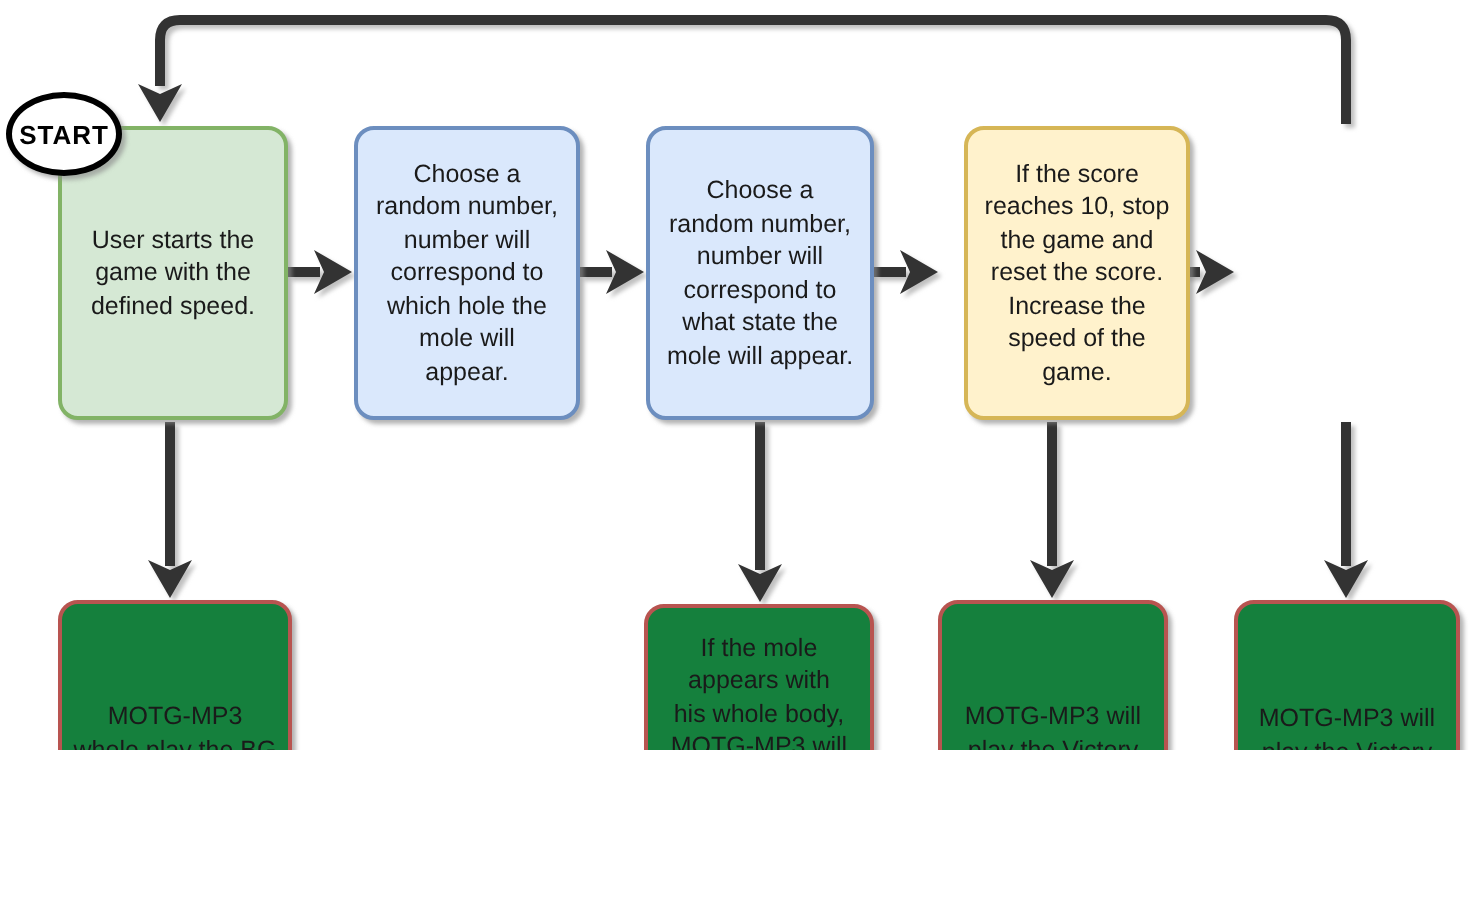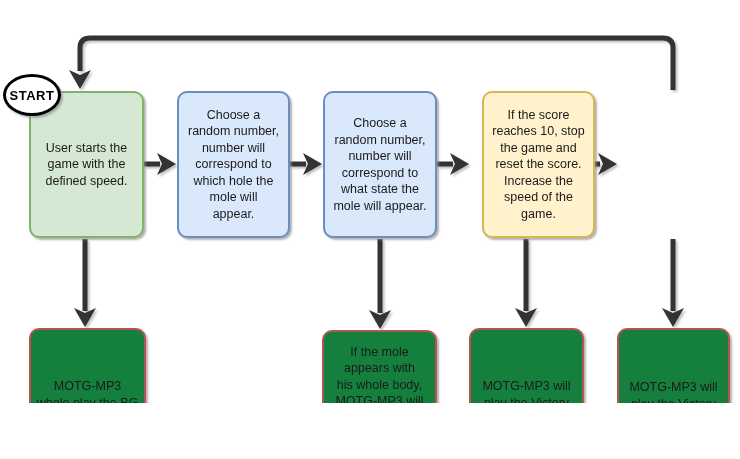--- a/index.html
+++ b/index.html
@@ -3,21 +3,20 @@
 <meta charset="utf-8">
 <style>
   html, body { margin: 0; padding: 0; background: #ffffff; }
   #canvas {
     position: relative;
     width: 740px;
     height: 375px;
     background: #ffffff;
     overflow: hidden;
     font-family: "Liberation Sans", sans-serif;
-    margin-top: 28px;
   }
   #connectors {
     position: absolute;
     inset: 0;
     z-index: 1;
     filter: drop-shadow(2px 2px 1px rgba(140,140,140,0.55));
   }
   .node {
     position: absolute;
     z-index: 2;

